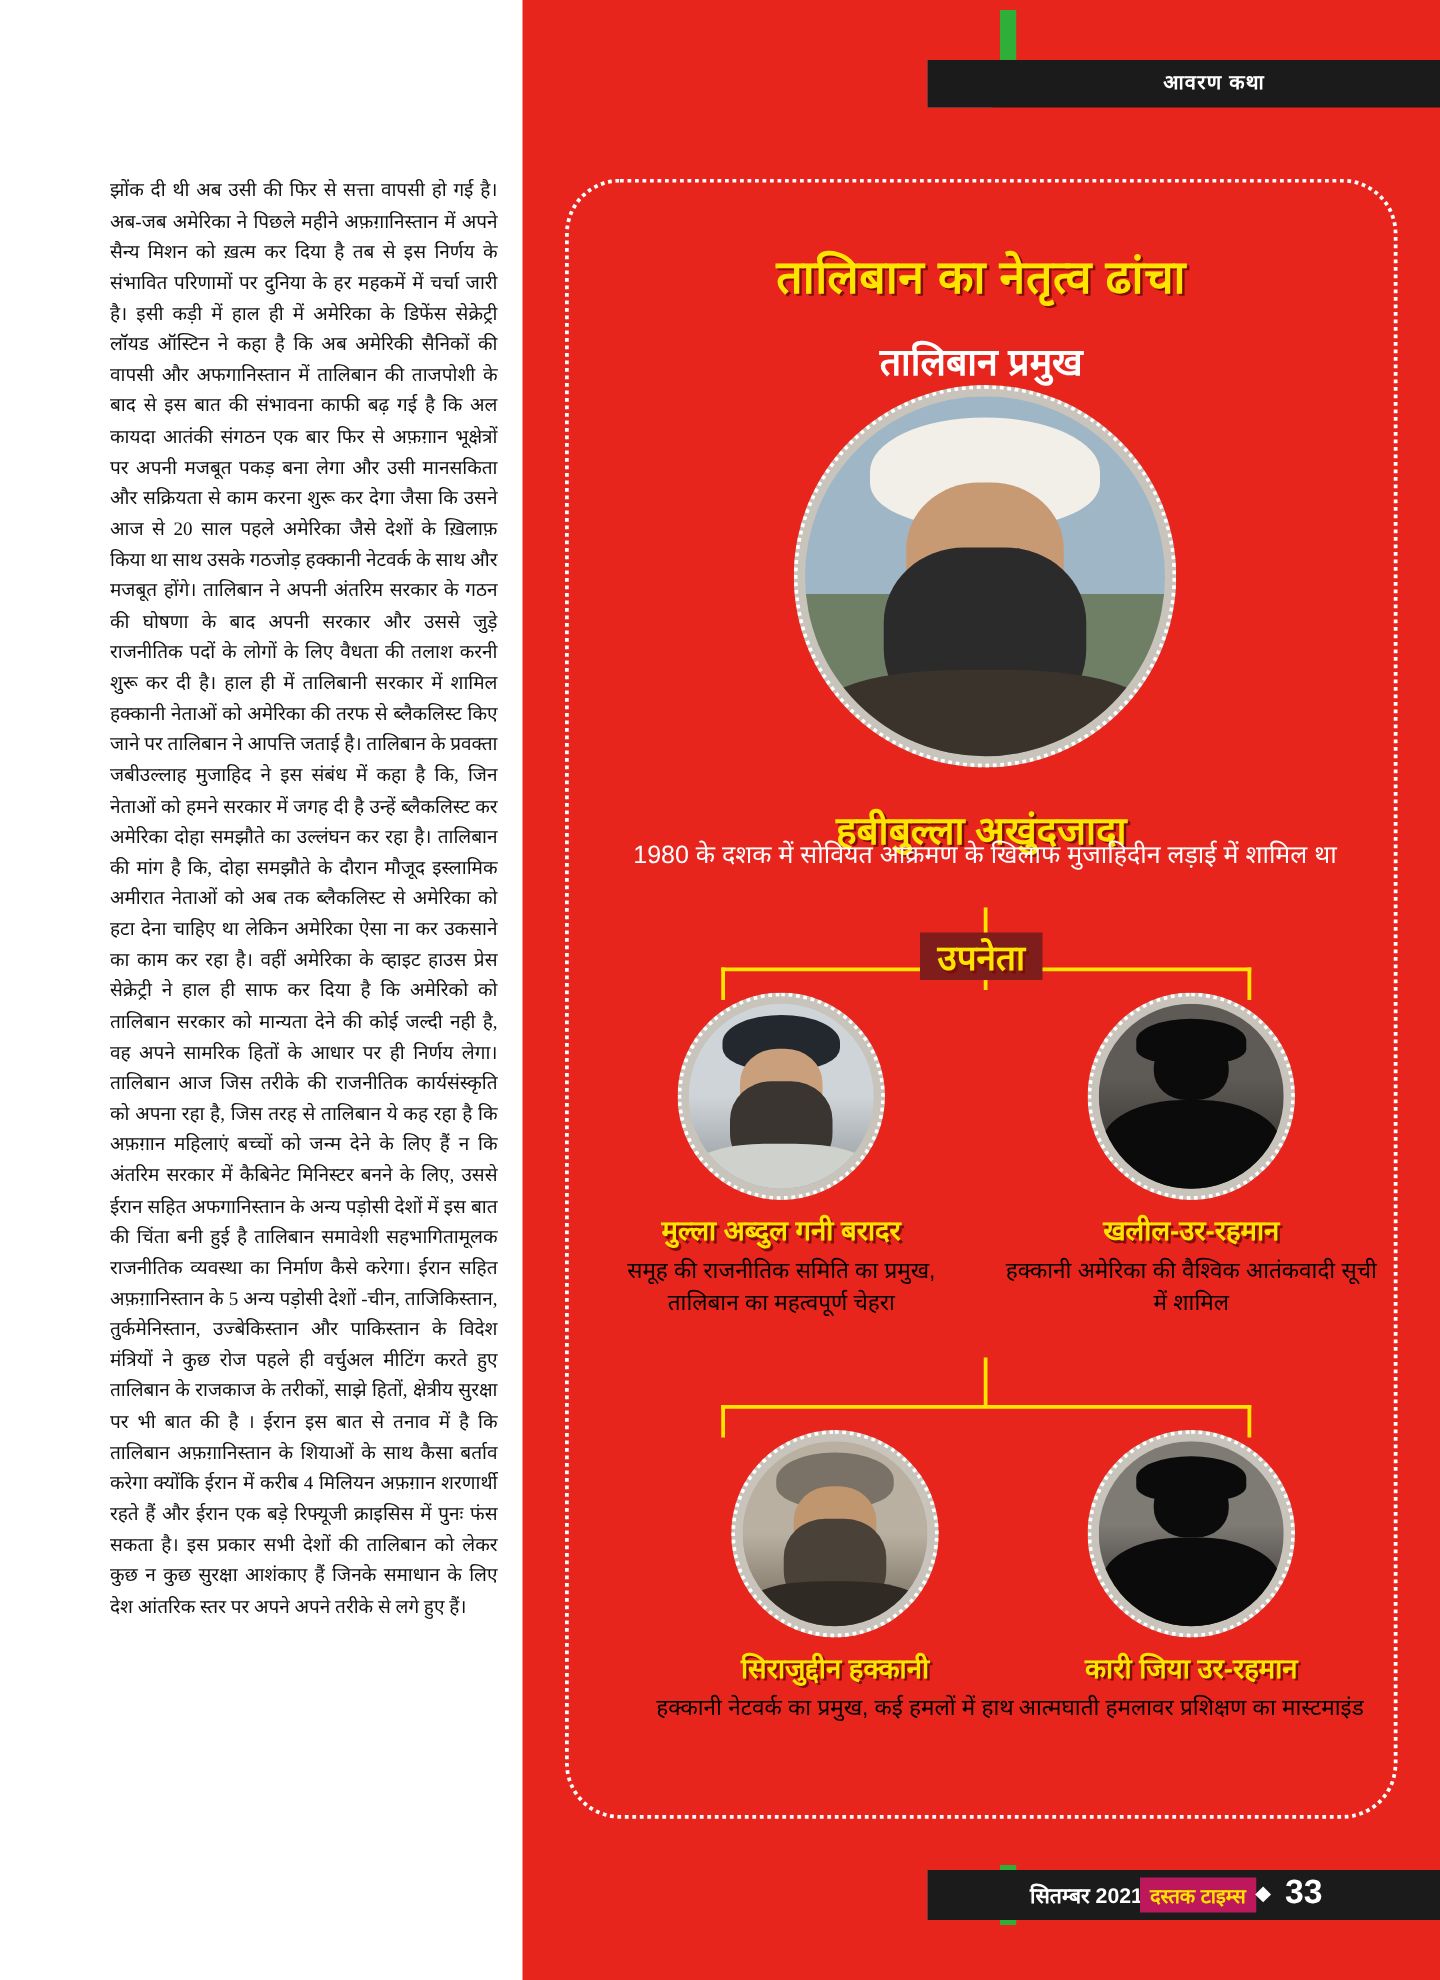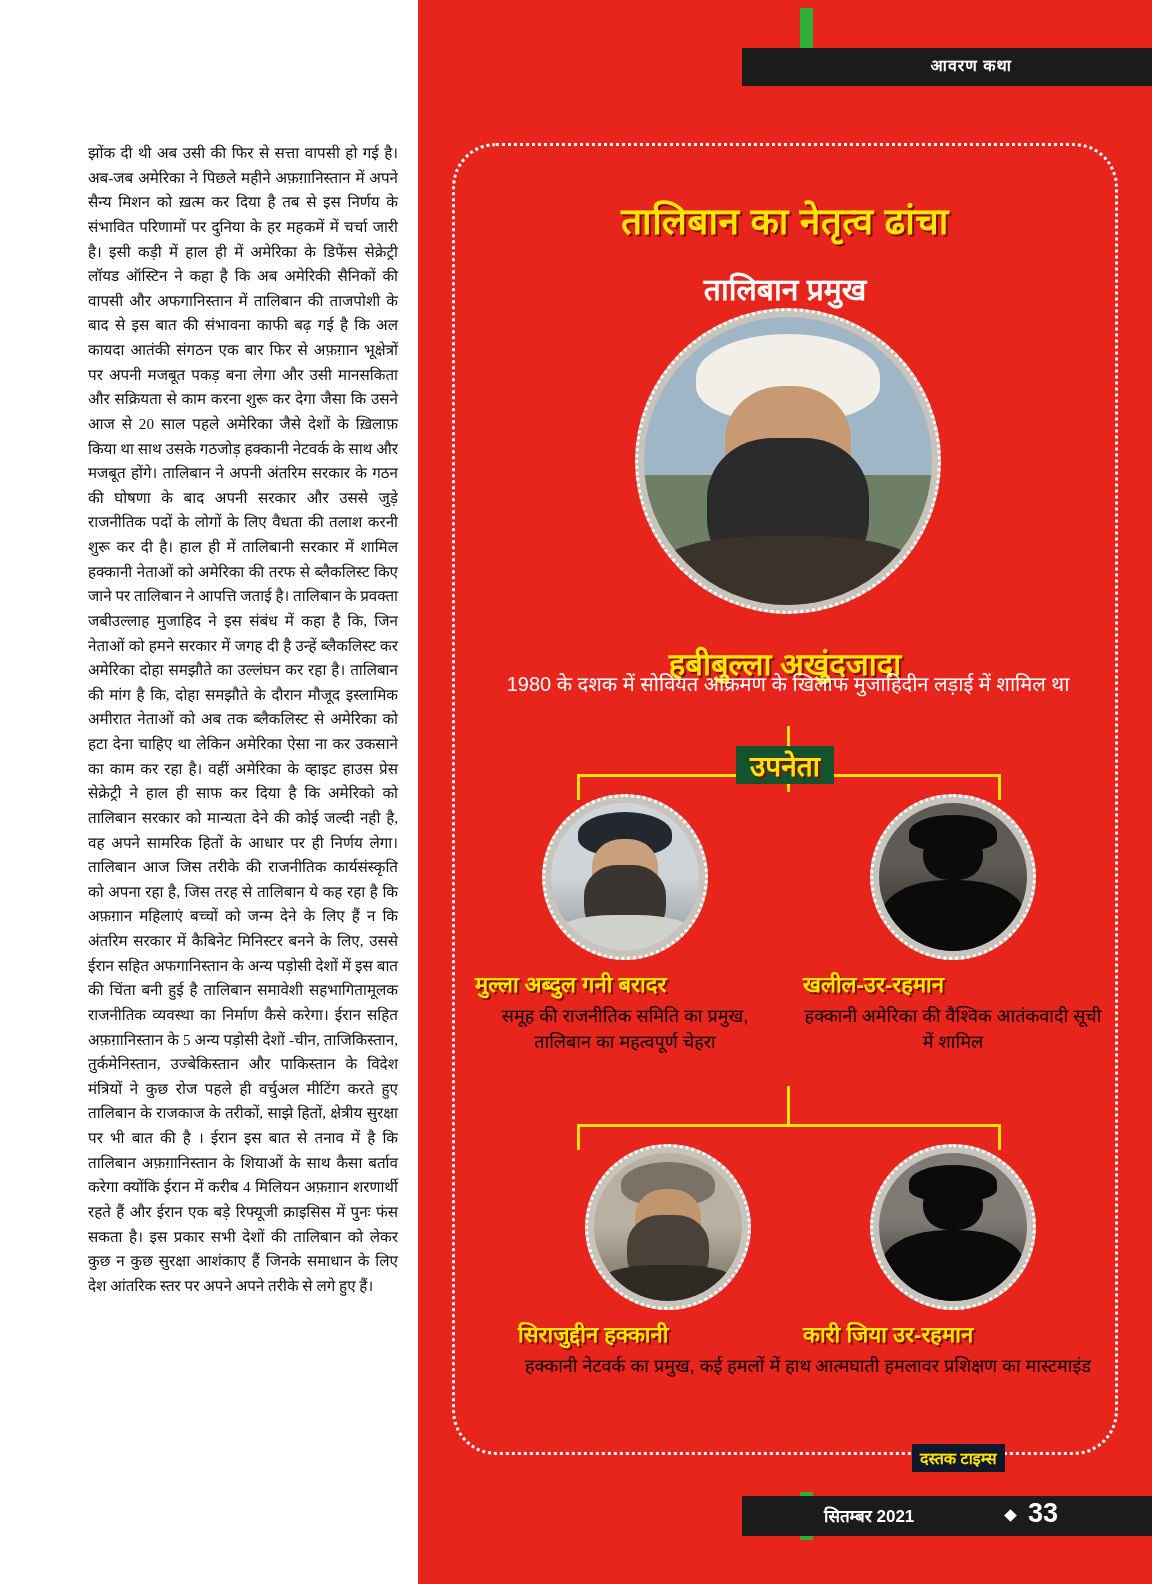--- a/index.html
+++ b/index.html
@@ -118,39 +118,39 @@
   }
   .deputy-label{
     position:absolute;top:600px;left:0;width:100%;text-align:center;
   }
   .deputy-label span{
     display:inline-block;
     color:#ffe400;font-family:"Liberation Sans",sans-serif;
     font-size:28px;font-weight:bold;
     text-shadow:2px 2px 0 #7d0d06;
     padding:0 14px;
-    background:#14532d;
+    background:#7f1d1d;
     position:relative;z-index:2;
   }
   
   .line{position:absolute;background:#ffe400;}
   .l-vert-top{left:332px;top:580px;width:3px;height:28px;}
   .l-horiz{left:122px;top:628px;width:424px;height:3px;}
   .l-left-down{left:122px;top:628px;width:3px;height:26px;}
   .l-right-down{left:543px;top:628px;width:3px;height:26px;}
   .l-vert-mid{left:332px;top:628px;width:3px;height:18px;}
   .l-mid-down{left:332px;top:940px;width:3px;height:40px;}
   .l-horiz2{left:122px;top:978px;width:424px;height:3px;}
   .l-left-down2{left:122px;top:978px;width:3px;height:26px;}
   .l-right-down2{left:543px;top:978px;width:3px;height:26px;}
 
   .dep{position:absolute;width:300px;}
   .dep .portrait{position:relative;left:auto;top:auto;margin:0 auto;width:160px;height:160px;}
   .dep-name{
-    text-align:left;margin-top:12px;
+    text-align:center;margin-top:12px;
     color:#ffe400;font-family:"Liberation Sans",sans-serif;
     font-size:22px;font-weight:bold;line-height:1.2;
     text-shadow:2px 2px 0 #7d0d06;
   }
   .dep-desc{
     text-align:center;margin-top:6px;
     color:#000000;font-family:"Liberation Sans",sans-serif;
     font-size:18px;line-height:1.4;
   }
   .dep-1{left:20px;top:648px;}
@@ -170,22 +170,22 @@
   .footer-green{
     position:absolute;left:800px;top:1492px;width:13px;height:48px;
     background:#2fae3a;
   }
   .footer-date{
     position:absolute;left:824px;top:1504px;
     color:#ffffff;font-family:"Liberation Sans",sans-serif;
     font-size:17px;font-weight:bold;
   }
   .footer-brand{
-    position:absolute;left:912px;top:1444px;
-    background:#0f172a;color:#ffe400;
+    position:absolute;left:912px;top:1502px;
+    background:#be185d;color:#ffe400;
     font-family:"Liberation Sans",sans-serif;font-size:16px;font-weight:bold;
     padding:3px 8px;
   }
   .footer-diamond{
     position:absolute;left:1006px;top:1511px;width:9px;height:9px;
     background:#ffffff;transform:rotate(45deg);
   }
   .footer-page{
     position:absolute;left:1028px;top:1498px;
     color:#ffffff;font-family:Liberation Sans, sans-serif;

